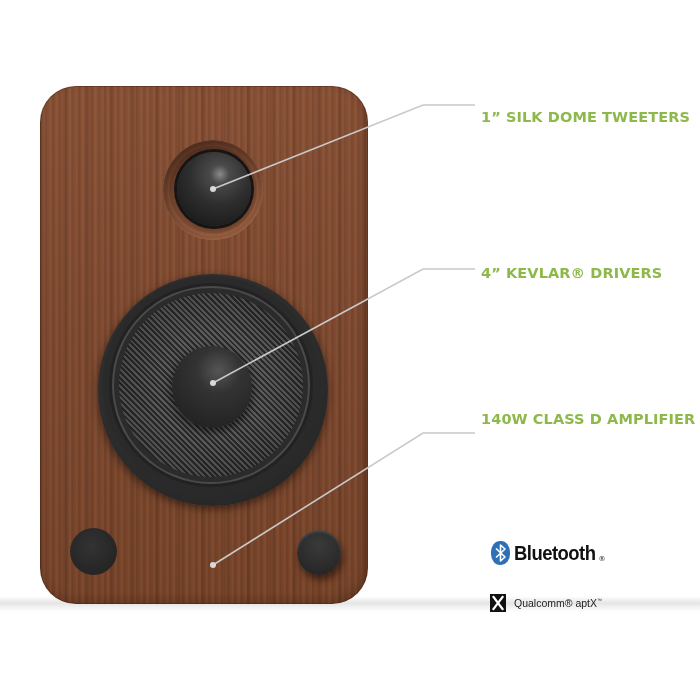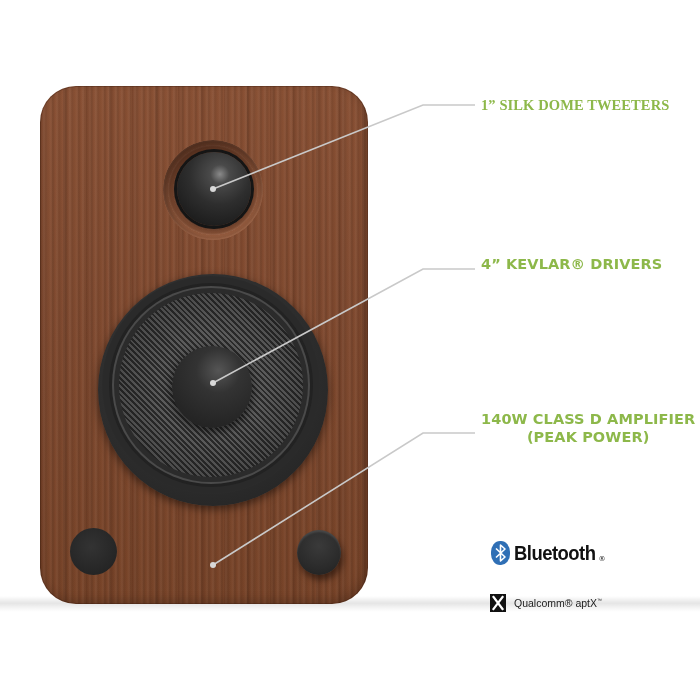--- a/index.html
+++ b/index.html
@@ -66,22 +66,22 @@
     position: absolute; left: 297px; top: 530px; width: 44px; height: 45px; border-radius: 50%;
     background: radial-gradient(circle at 50% 35%, #3a3a3a 0%, #2b2b2b 60%, #1f1f1f 100%);
     box-shadow: 2px 5px 6px rgba(20,10,5,0.55), inset 0 2px 2px rgba(255,255,255,0.12);
   }
   svg.callouts { position: absolute; left: 0; top: 0; }
   .label {
     position: absolute; left: 481px;
     color: #8db84a; font-weight: bold; font-size: 14.5px; line-height: 18px;
     letter-spacing: 0.1px; white-space: nowrap;
   }
-  .label-tweeter { top: 96px; font-family: Liberation Serif, serif; }
-  .label-drivers { top: 255px; }
+  .label-tweeter { top: 108px; }
+  .label-drivers { top: 264px; }
   .label-amp { top: 410px; text-align: center; }
   .bt-logo { position: absolute; left: 491px; top: 541px; display: flex; align-items: flex-end; }
   .bt-badge { width: 19px; height: 24px; }
   .bt-text {
     margin-left: 4px; font-family: "Liberation Sans", sans-serif; font-weight: bold;
     font-size: 21px; letter-spacing: -0.6px; color: #111; transform: scaleX(0.88); transform-origin: left center;
   }
   .bt-reg { font-size: 7px; vertical-align: top; position: relative; top: -2px; left: -8px; color: #222; }
   .aptx-logo { position: absolute; left: 490px; top: 594px; display: flex; align-items: center; }
   .aptx-badge { width: 16px; height: 18px; background: #111; position: relative; }
@@ -119,21 +119,20 @@
 </svg>
 
 <div class="label label-tweeter">
   <span>1” SILK DOME TWEETERS</span>
 </div>
 <div class="label label-drivers">
   <span>4” KEVLAR® DRIVERS</span>
 </div>
 <div class="label label-amp">
   <div>140W CLASS D AMPLIFIER</div>
-  <div>(PEAK POWER)</div>
 </div>
 
 <div class="bt-logo">
   <svg class="bt-badge" viewBox="0 0 19 24">
     <rect x="0" y="0" width="19" height="24" rx="9" ry="11" fill="#2f6fb5"></rect>
     <polyline points="5,7.5 14,16 9.5,20 9.5,4 14,8 5,16.5" fill="none" stroke="#ffffff" stroke-width="1.6" stroke-linejoin="round"></polyline>
   </svg>
   <span class="bt-text">Bluetooth</span>
   <span class="bt-reg">®</span>
 </div>

